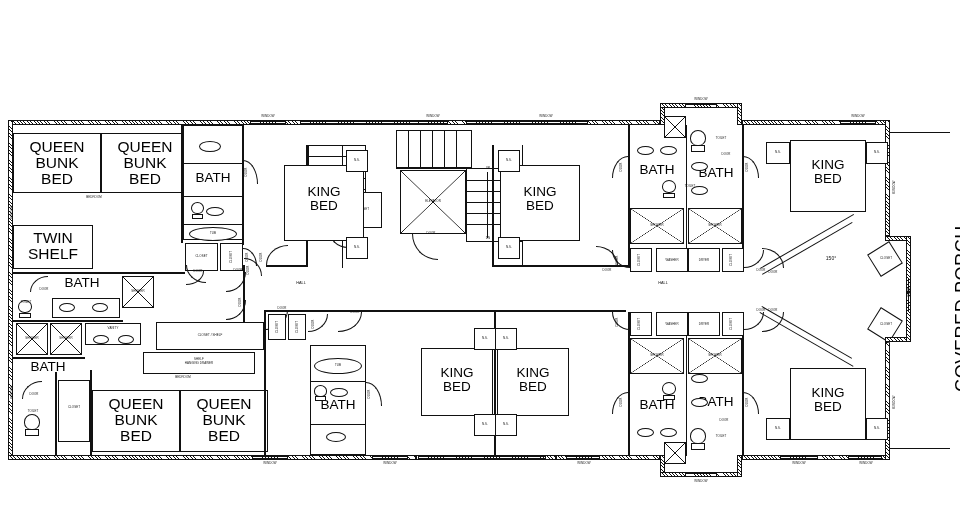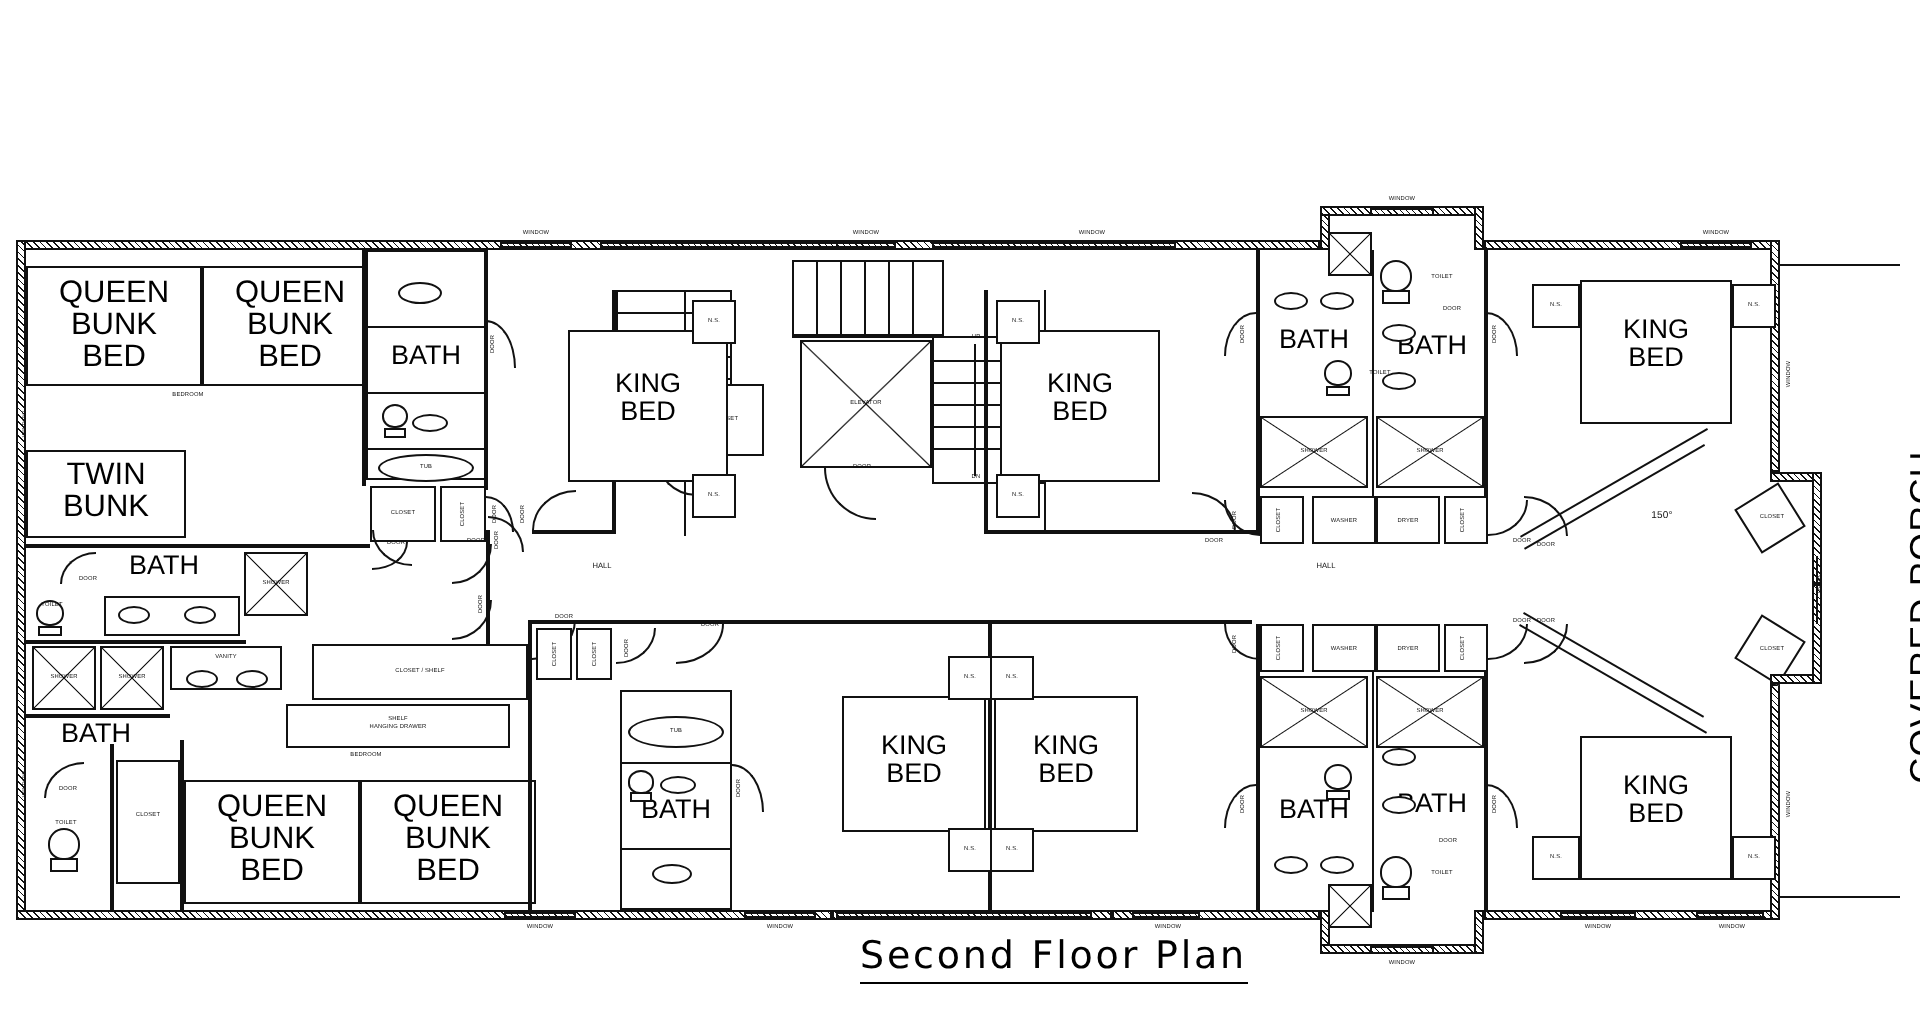--- a/index.html
+++ b/index.html
@@ -136,21 +136,21 @@
 BUNK
 BED</div>
   <div class="room" style="left:101px;top:133px;width:88px;height:60px;"></div>
   <div class="lbl big" style="left:101px;top:139px;width:88px;">QUEEN
 BUNK
 BED</div>
   <div class="tiny" style="left:74px;top:195px;width:40px;">BEDROOM</div>
 
   <div class="room" style="left:13px;top:225px;width:80px;height:44px;"></div>
   <div class="lbl big" style="left:13px;top:230px;width:80px;">TWIN
-BUNK</div>
+SHELF</div>
 
   <div class="room" style="left:183px;top:125px;width:60px;height:115px;"></div>
   <div class="lbl mid" style="left:183px;top:171px;width:60px;">BATH</div>
   <div class="sink" style="left:199px;top:141px;width:22px;height:11px;"></div>
   <div class="wall" style="left:184px;top:163px;width:58px;height:0.9px;"></div>
   <div class="toilet" style="left:191px;top:202px;width:13px;height:17px;">
     <div class="bowl"></div>
       <div class="tank"></div>
     </div>
   <div class="sink" style="left:206px;top:207px;width:18px;height:9px;"></div>
@@ -477,17 +477,14 @@
   <div class="ext" style="left:885px;top:337px;width:26px;height:5px;"></div>
   <div class="ext" style="left:906px;top:292px;width:5px;height:50px;"></div>
   <div class="wall" style="left:908px;top:278px;width:0.9px;height:34px;"></div>
   <div class="tiny rot90" style="left:896px;top:290px;width:26px;">DOOR</div>
 
   <div class="wall" style="left:890px;top:132px;width:60px;height:0.8px;"></div>
   <div class="wall" style="left:890px;top:448px;width:60px;height:0.8px;"></div>
 
   <div class="porch" style="left:862px;top:298px;width:200px;text-align:center;">COVERED PORCH</div>
 
-  <div id="title" style="left:430px;top:467px;">
-    <u>Second Floor Plan</u>
-  </div>
 
 </div>
 
 </body></html>

